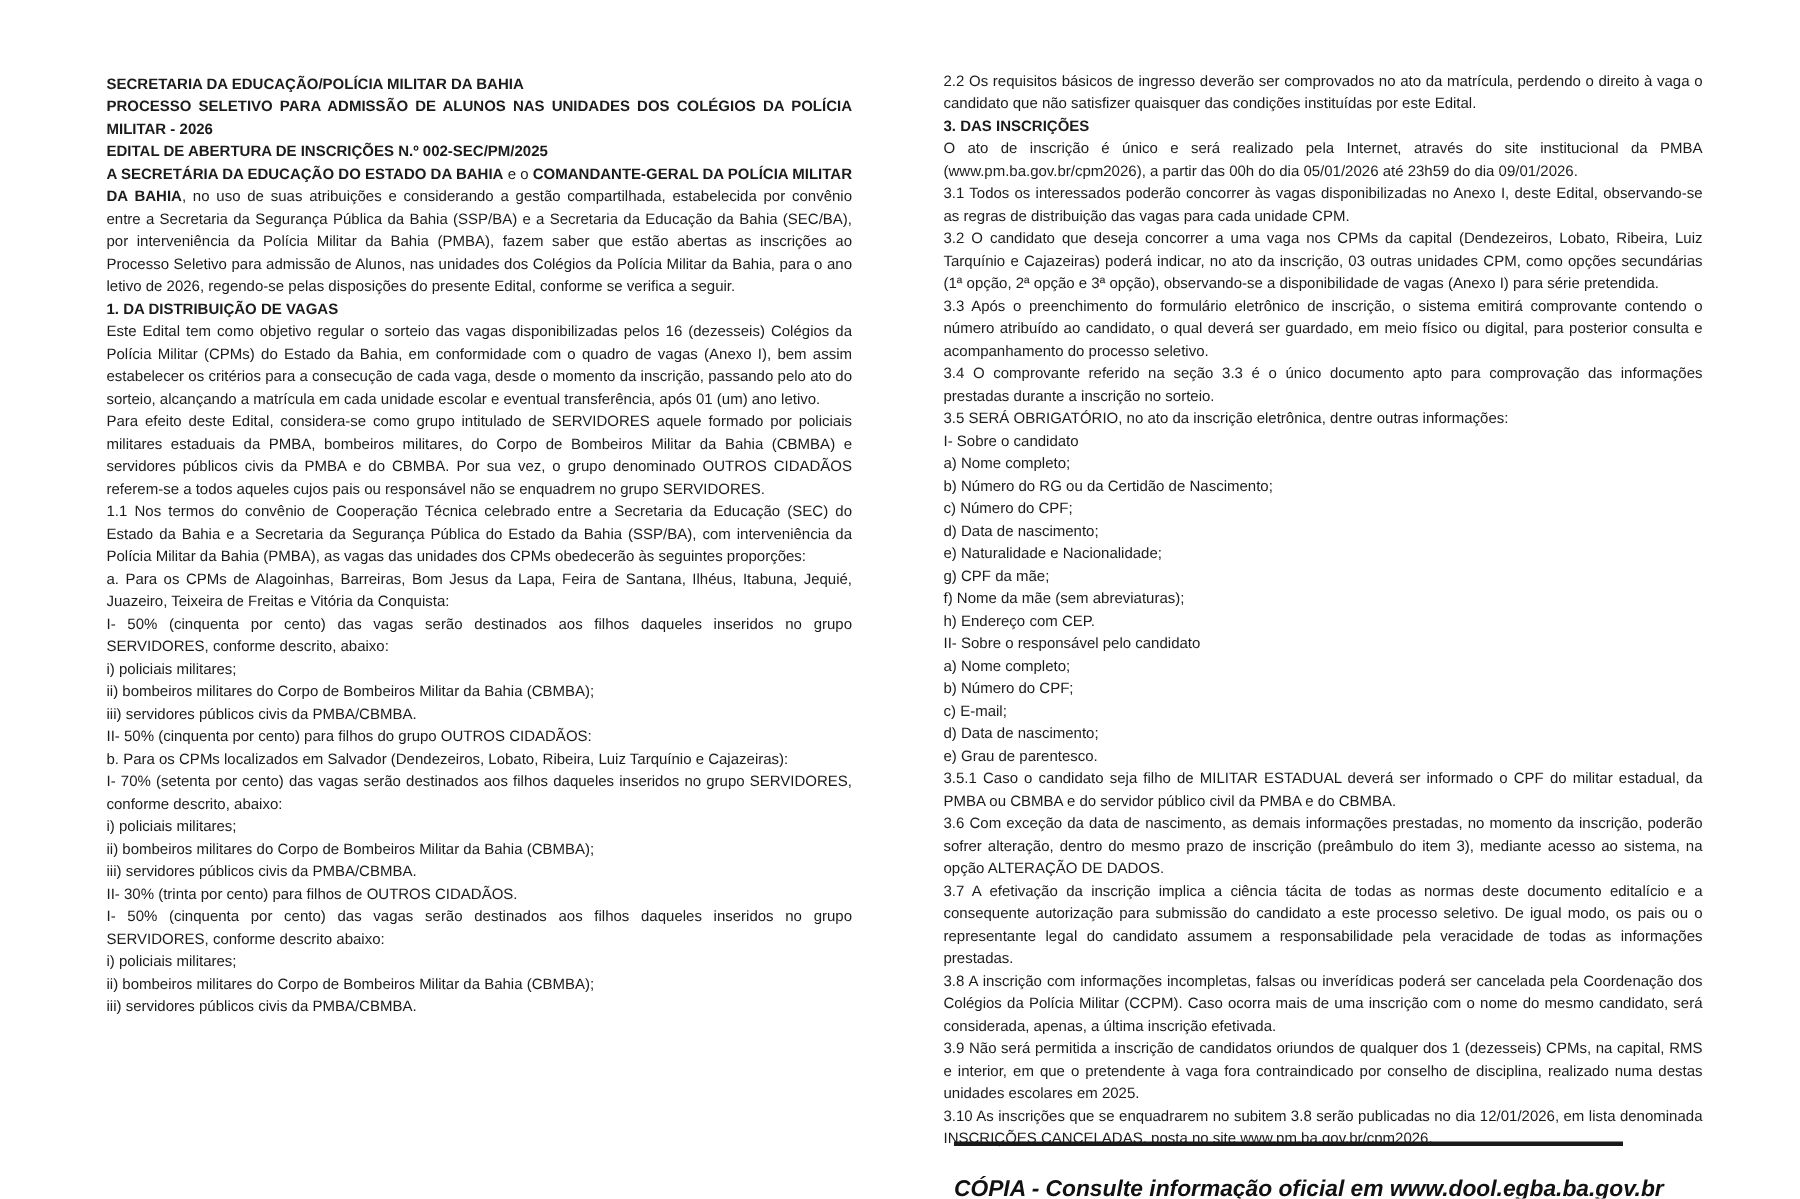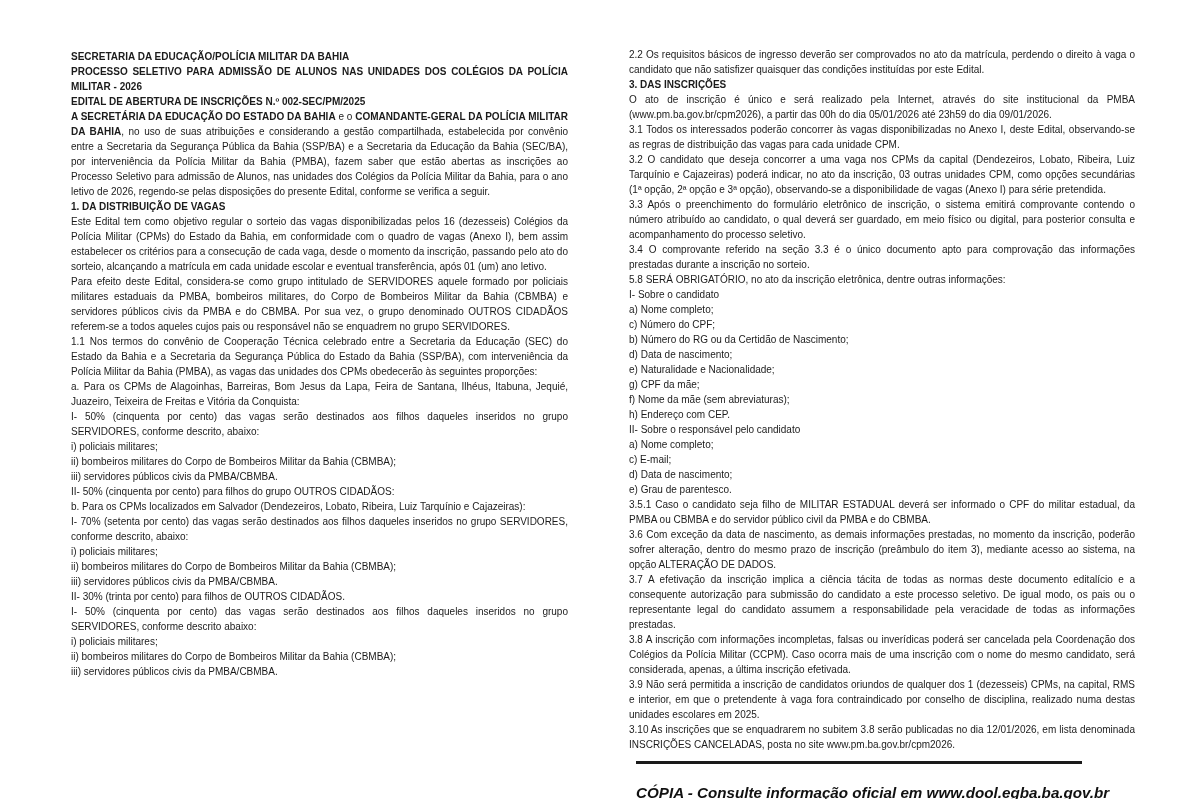--- a/index.html
+++ b/index.html
@@ -74,32 +74,33 @@
       <p><span>iii) servidores públicos civis da PMBA/CBMBA.</span></p>
     </div>
   <div class="col" id="col-right">
       <p><span>2.2 Os requisitos básicos de ingresso deverão ser comprovados no ato da matrícula, perdendo o direito à vaga o candidato que não satisfizer quaisquer das condições instituídas por este Edital.</span></p>
       <p><span class="bold">3. DAS INSCRIÇÕES</span></p>
       <p><span>O ato de inscrição é único e será realizado pela Internet, através do site institucional da PMBA (www.pm.ba.gov.br/cpm2026), a partir das 00h do dia 05/01/2026 até 23h59 do dia 09/01/2026.</span></p>
       <p><span>3.1 Todos os interessados poderão concorrer às vagas disponibilizadas no Anexo I, deste Edital, observando-se as regras de distribuição das vagas para cada unidade CPM.</span></p>
       <p><span>3.2 O candidato que deseja concorrer a uma vaga nos CPMs da capital (Dendezeiros, Lobato, Ribeira, Luiz Tarquínio e Cajazeiras) poderá indicar, no ato da inscrição, 03 outras unidades CPM, como opções secundárias (1ª opção, 2ª opção e 3ª opção), observando-se a disponibilidade de vagas (Anexo I) para série pretendida.</span></p>
       <p><span>3.3 Após o preenchimento do formulário eletrônico de inscrição, o sistema emitirá comprovante contendo o número atribuído ao candidato, o qual deverá ser guardado, em meio físico ou digital, para posterior consulta e acompanhamento do processo seletivo.</span></p>
       <p><span>3.4 O comprovante referido na seção 3.3 é o único documento apto para comprovação das informações prestadas durante a inscrição no sorteio.</span></p>
-      <p><span>5.8 SERÁ OBRIGATÓRIO, no ato da inscrição eletrônica, dentre outras informações:</span></p>
+      <p><span>3.5 SERÁ OBRIGATÓRIO, no ato da inscrição eletrônica, dentre outras informações:</span></p>
       <p><span>I- Sobre o candidato</span></p>
       <p><span>a) Nome completo;</span></p>
+      <p><span>b) Número do RG ou da Certidão de Nascimento;</span></p>
       <p><span>c) Número do CPF;</span></p>
-      <p><span>b) Número do RG ou da Certidão de Nascimento;</span></p>
       <p><span>d) Data de nascimento;</span></p>
       <p><span>e) Naturalidade e Nacionalidade;</span></p>
       <p><span>g) CPF da mãe;</span></p>
       <p><span>f) Nome da mãe (sem abreviaturas);</span></p>
       <p><span>h) Endereço com CEP.</span></p>
       <p><span>II- Sobre o responsável pelo candidato</span></p>
       <p><span>a) Nome completo;</span></p>
+      <p><span>b) Número do CPF;</span></p>
       <p><span>c) E-mail;</span></p>
       <p><span>d) Data de nascimento;</span></p>
       <p><span>e) Grau de parentesco.</span></p>
       <p><span>3.5.1 Caso o candidato seja filho de MILITAR ESTADUAL deverá ser informado o CPF do militar estadual, da PMBA ou CBMBA e do servidor público civil da PMBA e do CBMBA.</span></p>
       <p><span>3.6 Com exceção da data de nascimento, as demais informações prestadas, no momento da inscrição, poderão sofrer alteração, dentro do mesmo prazo de inscrição (preâmbulo do item 3), mediante acesso ao sistema, na opção ALTERAÇÃO DE DADOS.</span></p>
       <p><span>3.7 A efetivação da inscrição implica a ciência tácita de todas as normas deste documento editalício e a consequente autorização para submissão do candidato a este processo seletivo. De igual modo, os pais ou o representante legal do candidato assumem a responsabilidade pela veracidade de todas as informações prestadas.</span></p>
       <p><span>3.8 A inscrição com informações incompletas, falsas ou inverídicas poderá ser cancelada pela Coordenação dos Colégios da Polícia Militar (CCPM). Caso ocorra mais de uma inscrição com o nome do mesmo candidato, será considerada, apenas, a última inscrição efetivada.</span></p>
       <p><span>3.9 Não será permitida a inscrição de candidatos oriundos de qualquer dos 1 (dezesseis) CPMs, na capital, RMS e interior, em que o pretendente à vaga fora contraindicado por conselho de disciplina, realizado numa destas unidades escolares em 2025.</span></p>
       <p><span>3.10 As inscrições que se enquadrarem no subitem 3.8 serão publicadas no dia 12/01/2026, em lista denominada INSCRIÇÕES CANCELADAS, posta no site www.pm.ba.gov.br/cpm2026.</span></p>
     </div>

